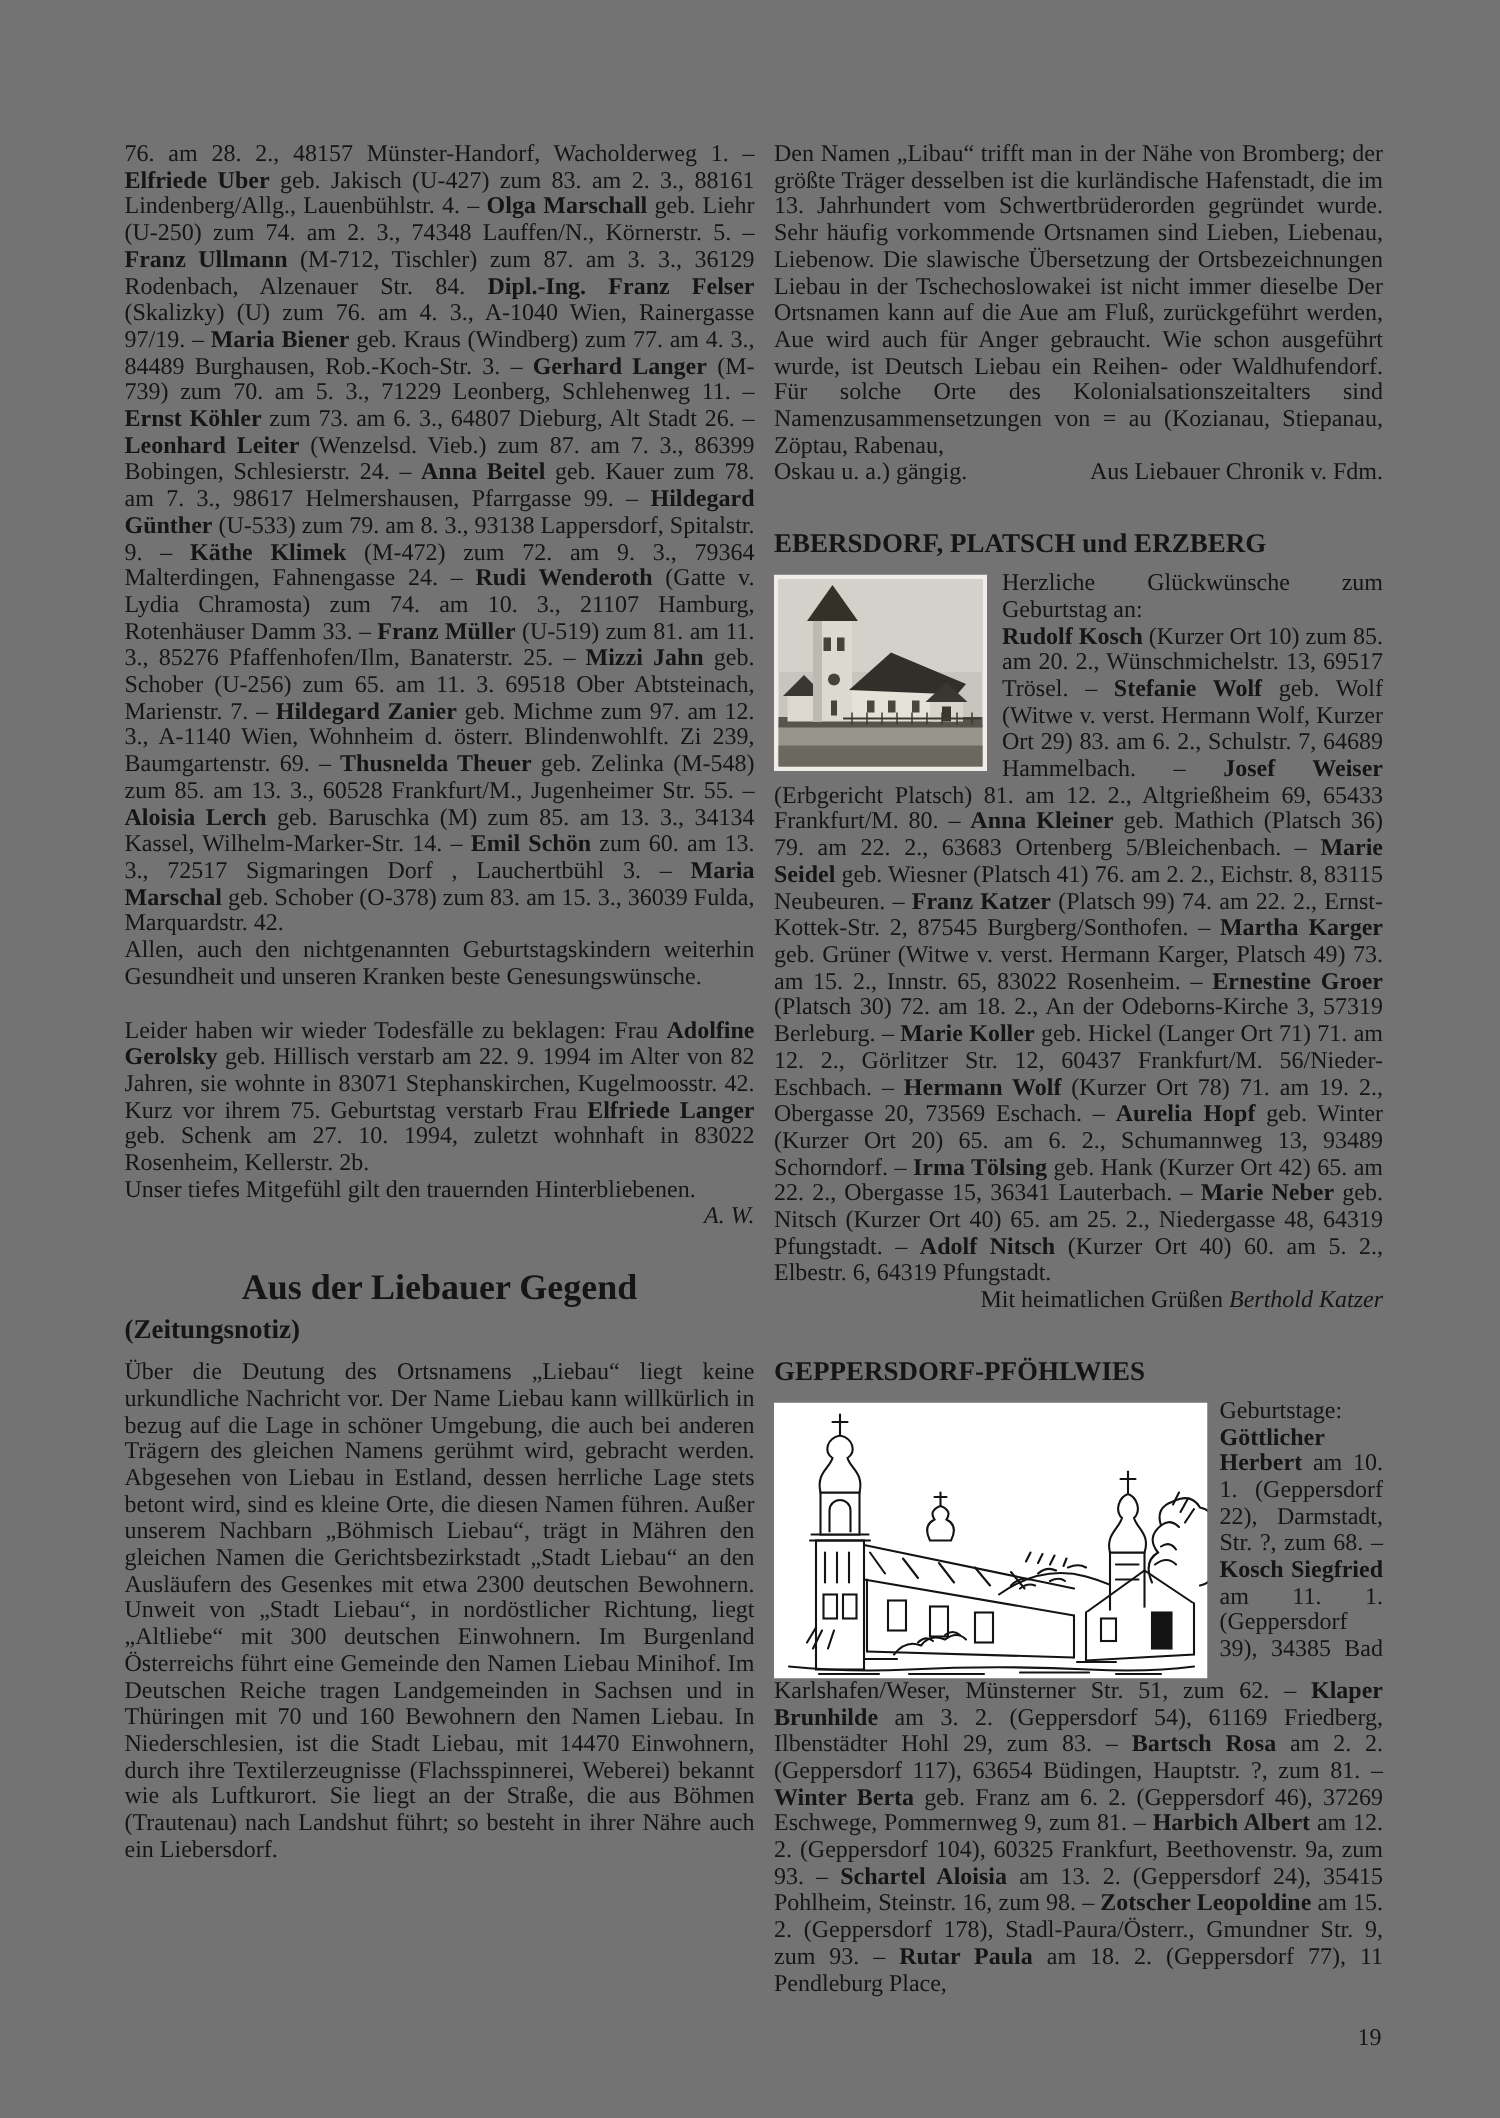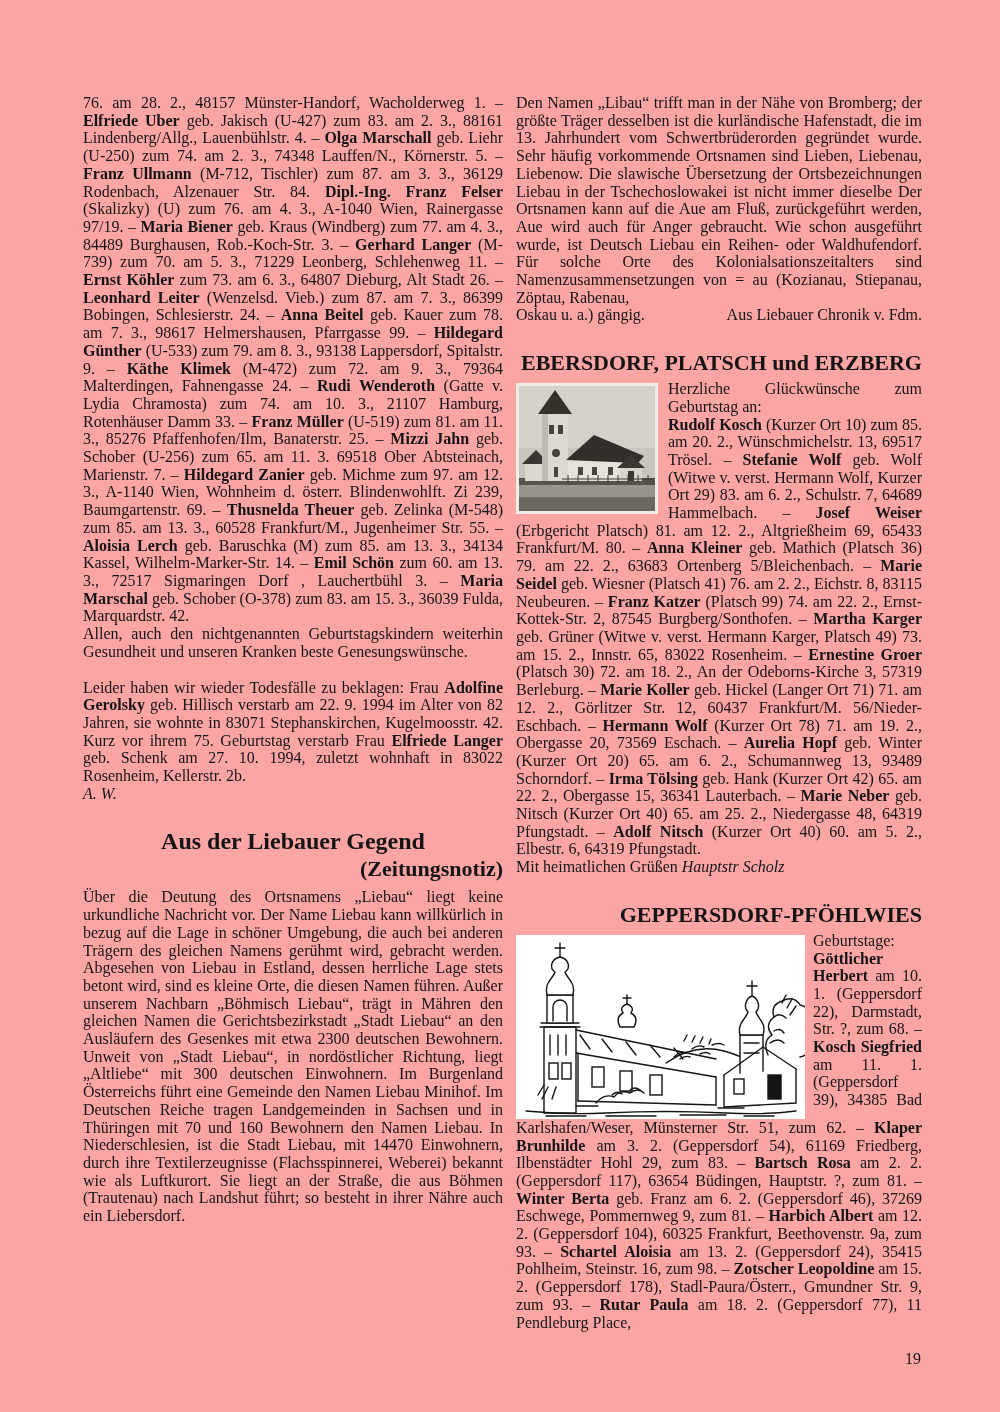--- a/index.html
+++ b/index.html
@@ -1,58 +1,59 @@
 <!DOCTYPE html>
 <html><head>
 <meta charset="utf-8">
 <style>
   * { box-sizing: border-box; }
   html, body { margin:0; padding:0; background:#ffffff; }
   .page {
     position: relative;
     width: 1000px;
     height: 1412px;
-    background: #fca5a5;
+    background: #737373;
     font-family: "Liberation Serif", serif;
     color: #151515;
     overflow: hidden;
   }
   .columns { display: flex; gap: 13px; padding: 94px 78px 0 83px; }
   .col-left  { width: 420px; flex: none; }
   .col-right { width: 406px; flex: none; }
 
   p { margin: 0; font-size: 16px; line-height: 17.7px; }
   .just { text-align: justify; }
   .rich { white-space: pre-wrap; }
   .sp   { margin-top: 18px; font-family: Liberation Serif, serif; }
-  .right { text-align: left; }
+  .right { text-align: right; }
   .ital  { font-style: italic; }
 
   h2 { margin: 25px 0 3px; font-size: 24px; line-height: 28px; text-align: center; font-weight: bold; }
-  h3 { margin: 0 0 9px; font-size: 22px; line-height: 21px; text-align: right; font-weight: bold; }
+  h3 { margin: 0 0 9px; font-size: 18px; line-height: 21px; text-align: left; font-weight: bold; }
   .sec { margin-top: 28px; margin-bottom: 7px; }
 
   .lastline { display: flex; justify-content: space-between; font-size: 16px; line-height: 17.7px; }
 
   .flow::after { content: ""; display: block; clear: both; }
   .photo  { float: left; margin: 3px 10px 3px 0; display: block; }
   .sketch { float: left; margin: 3px 8px 0 0; display: block; }
 
   .pagenum { position: absolute; right: 79px; bottom: 44px; font-size: 16px; }
 </style>
 </head>
 <body>
 
 <div class="page">
   <div class="columns">
 
     <div class="col-left">
       <p class="just rich"><span>76. am 28. 2., 48157 Münster-Handorf, Wacholderweg 1. – </span><b>Elfriede Uber</b><span> geb. Jakisch (U-427) zum 83. am 2. 3., 88161 Lindenberg/Allg., Lauenbühlstr. 4. – </span><b>Olga Marschall</b><span> geb. Liehr (U-250) zum 74. am 2. 3., 74348 Lauffen/N., Körnerstr. 5. – </span><b>Franz Ullmann</b><span> (M-712, Tischler) zum 87. am 3. 3., 36129 Rodenbach, Alzenauer Str. 84. </span><b>Dipl.-Ing. Franz Felser</b><span> (Skalizky) (U) zum 76. am 4. 3., A-1040 Wien, Rainergasse 97/19. – </span><b>Maria Biener</b><span> geb. Kraus (Windberg) zum 77. am 4. 3., 84489 Burghausen, Rob.-Koch-Str. 3. – </span><b>Gerhard Langer</b><span> (M-739) zum 70. am 5. 3., 71229 Leonberg, Schlehenweg 11. – </span><b>Ernst Köhler</b><span> zum 73. am 6. 3., 64807 Dieburg, Alt Stadt 26. – </span><b>Leonhard Leiter</b><span> (Wenzelsd. Vieb.) zum 87. am 7. 3., 86399 Bobingen, Schlesierstr. 24. – </span><b>Anna Beitel</b><span> geb. Kauer zum 78. am 7. 3., 98617 Helmershausen, Pfarrgasse 99. – </span><b>Hildegard Günther</b><span> (U-533) zum 79. am 8. 3., 93138 Lappersdorf, Spitalstr. 9. – </span><b>Käthe Klimek</b><span> (M-472) zum 72. am 9. 3., 79364 Malterdingen, Fahnengasse 24. – </span><b>Rudi Wenderoth</b><span> (Gatte v. Lydia Chramosta) zum 74. am 10. 3., 21107 Hamburg, Rotenhäuser Damm 33. – </span><b>Franz Müller</b><span> (U-519) zum 81. am 11. 3., 85276 Pfaffenhofen/Ilm, Banaterstr. 25. – </span><b>Mizzi Jahn</b><span> geb. Schober (U-256) zum 65. am 11. 3. 69518 Ober Abtsteinach, Marienstr. 7. – </span><b>Hildegard Zanier</b><span> geb. Michme zum 97. am 12. 3., A-1140 Wien, Wohnheim d. österr. Blindenwohlft. Zi 239, Baumgartenstr. 69. – </span><b>Thusnelda Theuer</b><span> geb. Zelinka (M-548) zum 85. am 13. 3., 60528 Frankfurt/M., Jugenheimer Str. 55. – </span><b>Aloisia Lerch</b><span> geb. Baruschka (M) zum 85. am 13. 3., 34134 Kassel, Wilhelm-Marker-Str. 14. – </span><b>Emil Schön</b><span> zum 60. am 13. 3., 72517 Sigmaringen Dorf , Lauchertbühl 3. – </span><b>Maria Marschal</b><span> geb. Schober (O-378) zum 83. am 15. 3., 36039 Fulda, Marquardstr. 42.</span></p>
       <p class="just">Allen, auch den nichtgenannten Geburtstagskindern weiterhin Gesundheit und unseren Kranken beste Genesungswünsche.</p>
       <p class="just rich sp"><span>Leider haben wir wieder Todesfälle zu beklagen: Frau </span><b>Adolfine Gerolsky</b><span> geb. Hillisch verstarb am 22. 9. 1994 im Alter von 82 Jahren, sie wohnte in 83071 Stephanskirchen, Kugelmoosstr. 42. Kurz vor ihrem 75. Geburtstag verstarb Frau </span><b>Elfriede Langer</b><span> geb. Schenk am 27. 10. 1994, zuletzt wohnhaft in 83022 Rosenheim, Kellerstr. 2b.</span></p>
+      <p class="just">Unser tiefes Mitgefühl gilt den trauernden Hinterbliebenen.</p>
       <p class="right ital">A. W.</p>
       <h2>Aus der Liebauer Gegend</h2>
       <h3>(Zeitungsnotiz)</h3>
       <p class="just">Über die Deutung des Ortsnamens „Liebau“ liegt keine urkundliche Nachricht vor. Der Name Liebau kann willkürlich in bezug auf die Lage in schöner Umgebung, die auch bei anderen Trägern des gleichen Namens gerühmt wird, gebracht werden. Abgesehen von Liebau in Estland, dessen herrliche Lage stets betont wird, sind es kleine Orte, die diesen Namen führen. Außer unserem Nachbarn „Böhmisch Liebau“, trägt in Mähren den gleichen Namen die Gerichtsbezirkstadt „Stadt Liebau“ an den Ausläufern des Gesenkes mit etwa 2300 deutschen Bewohnern. Unweit von „Stadt Liebau“, in nordöstlicher Richtung, liegt „Altliebe“ mit 300 deutschen Einwohnern. Im Burgenland Österreichs führt eine Gemeinde den Namen Liebau Minihof. Im Deutschen Reiche tragen Landgemeinden in Sachsen und in Thüringen mit 70 und 160 Bewohnern den Namen Liebau. In Niederschlesien, ist die Stadt Liebau, mit 14470 Einwohnern, durch ihre Textilerzeugnisse (Flachsspinnerei, Weberei) bekannt wie als Luftkurort. Sie liegt an der Straße, die aus Böhmen (Trautenau) nach Landshut führt; so besteht in ihrer Nähre auch ein Liebersdorf.</p>
     </div>
 
     <div class="col-right">
       <p class="just">Den Namen „Libau“ trifft man in der Nähe von Bromberg; der größte Träger desselben ist die kurländische Hafenstadt, die im 13. Jahrhundert vom Schwertbrüderorden gegründet wurde. Sehr häufig vorkommende Ortsnamen sind Lieben, Liebenau, Liebenow. Die slawische Übersetzung der Ortsbezeichnungen Liebau in der Tschechoslowakei ist nicht immer dieselbe Der Ortsnamen kann auf die Aue am Fluß, zurückgeführt werden, Aue wird auch für Anger gebraucht. Wie schon ausgeführt wurde, ist Deutsch Liebau ein Reihen- oder Waldhufendorf. Für solche Orte des Kolonialsationszeitalters sind Namenzusammensetzungen von = au (Kozianau, Stiepanau, Zöptau, Rabenau,</p>
       <div class="lastline">
         <span>Oskau u. a.) gängig.</span>
@@ -99,21 +100,21 @@
             <line x1="92" y1="92" x2="92" y2="100"></line>
               <line x1="102" y1="92" x2="102" y2="100"></line>
             <line x1="112" y1="92" x2="112" y2="100"></line>
               <line x1="122" y1="92" x2="122" y2="100"></line>
             <line x1="132" y1="92" x2="132" y2="100"></line>
           </g>
         </svg>
         <p class="just rich"><span>Herzliche Glückwünsche zum Geburtstag an:
 </span><b>Rudolf Kosch</b><span> (Kurzer Ort 10) zum 85. am 20. 2., Wünschmichelstr. 13, 69517 Trösel. – </span><b>Stefanie Wolf</b><span> geb. Wolf (Witwe v. verst. Hermann Wolf, Kurzer Ort 29) 83. am 6. 2., Schulstr. 7, 64689 Hammelbach. – </span><b>Josef Weiser</b><span> (Erbgericht Platsch) 81. am 12. 2., Altgrießheim 69, 65433 Frankfurt/M. 80. – </span><b>Anna Kleiner</b><span> geb. Mathich (Platsch 36) 79. am 22. 2., 63683 Ortenberg 5/Bleichenbach. – </span><b>Marie Seidel</b><span> geb. Wiesner (Platsch 41) 76. am 2. 2., Eichstr. 8, 83115 Neubeuren. – </span><b>Franz Katzer</b><span> (Platsch 99) 74. am 22. 2., Ernst-Kottek-Str. 2, 87545 Burgberg/Sonthofen. – </span><b>Martha Karger</b><span> geb. Grüner (Witwe v. verst. Hermann Karger, Platsch 49) 73. am 15. 2., Innstr. 65, 83022 Rosenheim. – </span><b>Ernestine Groer</b><span> (Platsch 30) 72. am 18. 2., An der Odeborns-Kirche 3, 57319 Berleburg. – </span><b>Marie Koller</b><span> geb. Hickel (Langer Ort 71) 71. am 12. 2., Görlitzer Str. 12, 60437 Frankfurt/M. 56/Nieder-Eschbach. – </span><b>Hermann Wolf</b><span> (Kurzer Ort 78) 71. am 19. 2., Obergasse 20, 73569 Eschach. – </span><b>Aurelia Hopf</b><span> geb. Winter (Kurzer Ort 20) 65. am 6. 2., Schumannweg 13, 93489 Schorndorf. – </span><b>Irma Tölsing</b><span> geb. Hank (Kurzer Ort 42) 65. am 22. 2., Obergasse 15, 36341 Lauterbach. – </span><b>Marie Neber</b><span> geb. Nitsch (Kurzer Ort 40) 65. am 25. 2., Niedergasse 48, 64319 Pfungstadt. – </span><b>Adolf Nitsch</b><span> (Kurzer Ort 40) 60. am 5. 2., Elbestr. 6, 64319 Pfungstadt.</span></p>
       </div>
-      <p class="right rich"><span>Mit heimatlichen Grüßen </span><i>Hauptstr Scholz</i></p>
+      <p class="right rich"><span>Mit heimatlichen Grüßen </span><i>Berthold Katzer</i></p>
 
       <h3 class="sec">GEPPERSDORF-PFÖHLWIES</h3>
       <div class="flow">
         <svg class="sketch" width="289" height="184" viewBox="0 0 289 184" aria-hidden="true">
           <rect width="289" height="184" fill="#ffffff"></rect>
           <g fill="none" stroke="#141414" stroke-width="1.4" stroke-linecap="round">
 
             <rect x="28" y="92" width="32" height="86" fill="#ffffff"></rect>
             <line x1="24" y1="92" x2="64" y2="92"></line>
             <line x1="25" y1="88" x2="63" y2="88"></line>

